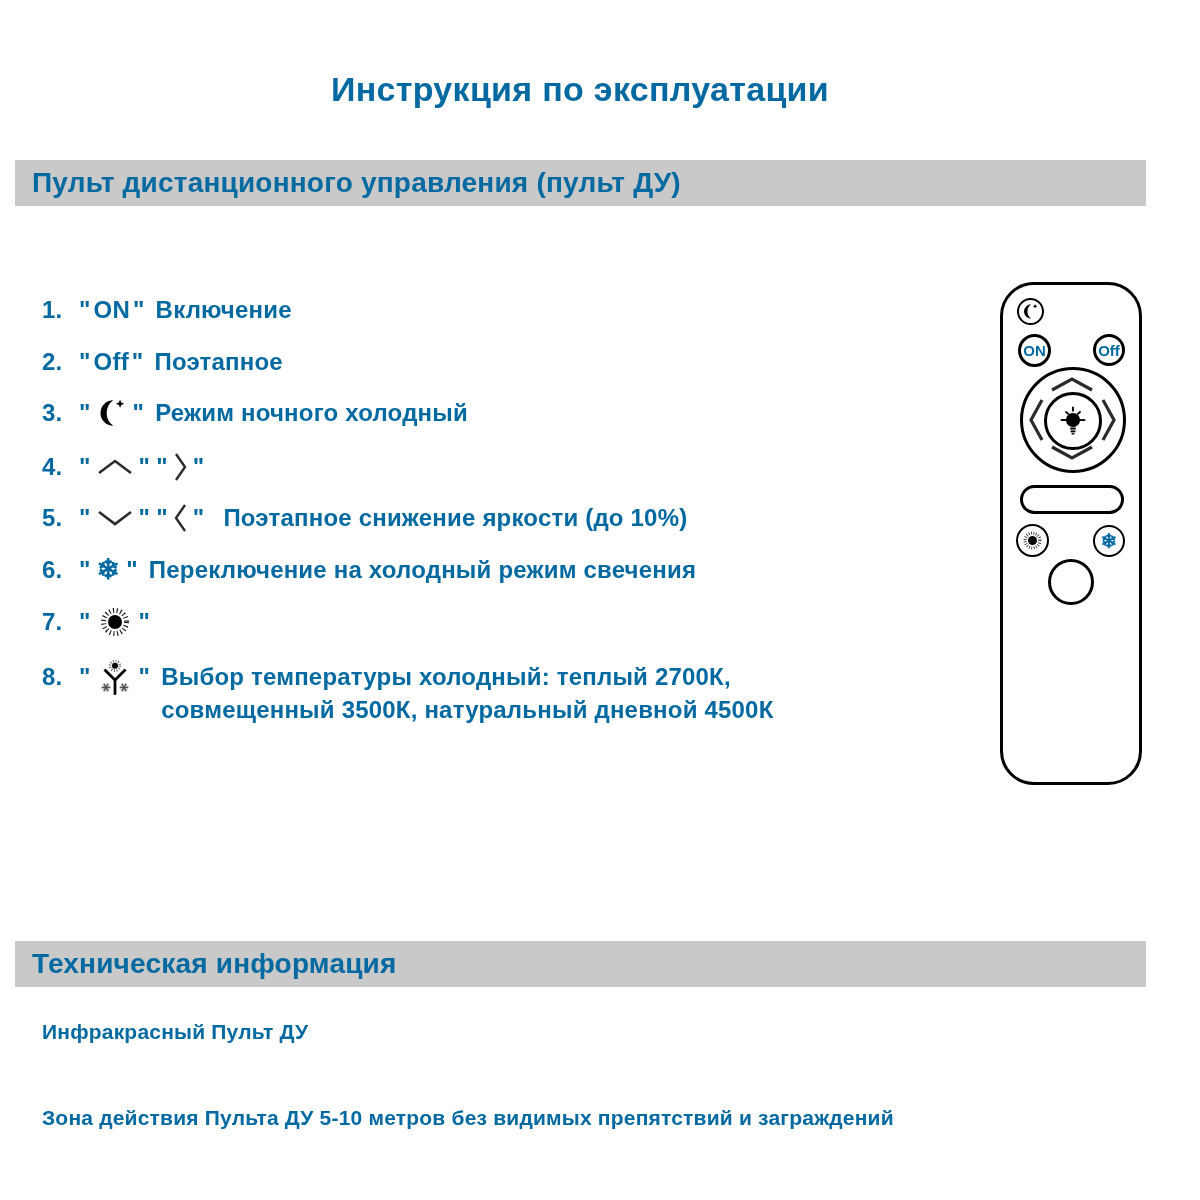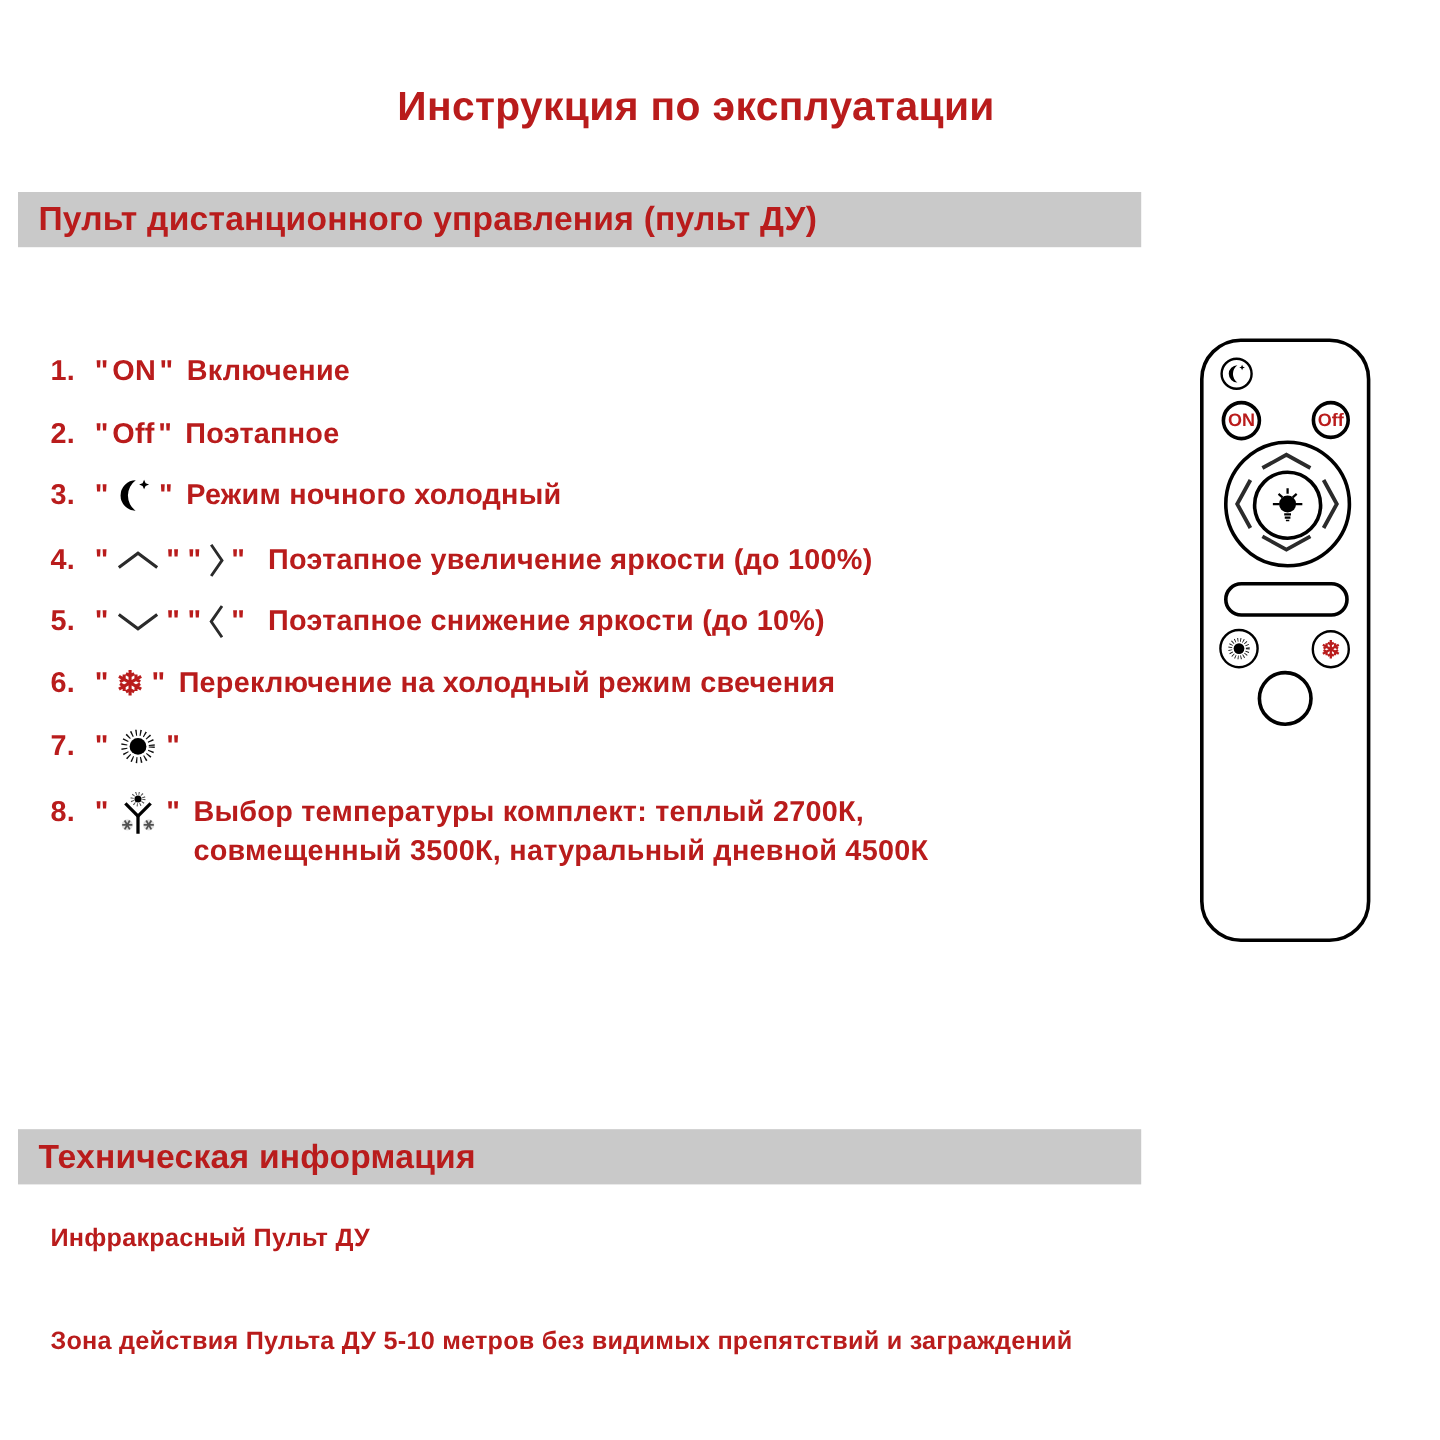--- a/index.html
+++ b/index.html
@@ -1,25 +1,25 @@
 <!DOCTYPE html>
 <html><head>
 <meta charset="utf-8">
 <style>
   html,body{margin:0;padding:0;background:#fff;}
   .page{
     position:relative;width:1200px;height:1200px;background:#fff;overflow:hidden;
-    font-family:"Liberation Sans",sans-serif;font-weight:bold;color:#b91c1c;
+    font-family:"Liberation Sans",sans-serif;font-weight:bold;color:#0369a1;
   }
   .title{
     position:absolute;top:70px;left:0;width:1160px;text-align:center;
     font-size:34px;line-height:38px;letter-spacing:.3px;
   }
   .bar{
-    position:absolute;left:15px;width:936px;height:46px;background:#c9c9c9;
+    position:absolute;left:15px;width:1131px;height:46px;background:#c9c9c9;
     display:flex;align-items:center;padding-left:17px;box-sizing:border-box;
     font-size:28px;letter-spacing:.2px;
   }
   .bar1{top:160px;}
   .bar2{top:941px;}
   .li{
     position:absolute;left:42px;display:flex;align-items:center;height:30px;
     font-size:24px;letter-spacing:.2px;white-space:nowrap;
   }
   .li.top{align-items:flex-start;height:auto;}
@@ -109,21 +109,20 @@
         </svg>
     </span>
     <span class="q">"</span>
     <span class="q">"</span>
     <span class="icn">
       <svg width="13" height="30" viewBox="0 0 13 30">
           <polyline points="2,2 11,15 2,28" fill="none" stroke="#2b2b2b" stroke-width="2.4"></polyline>
         </svg>
     </span>
     <span class="q">"</span>
-    <span class="desc gap">Поэтапное увеличение яркости (до 100%)</span>
   </div>
 
   <div class="li" style="top:503px">
     <span class="num">5.</span>
     <span class="q">"</span>
     <span class="icn">
       <svg width="36" height="16" viewBox="0 0 36 16">
           <polyline points="2,2 18,14 34,2" fill="none" stroke="#2b2b2b" stroke-width="2.6"></polyline>
         </svg>
     </span>
@@ -175,21 +174,21 @@
           <line x1="21.5" y1="26" x2="29.5" y2="26"></line>
             <line x1="23.5" y1="22.5" x2="27.5" y2="29.5"></line>
             <line x1="27.5" y1="22.5" x2="23.5" y2="29.5"></line>
         </g>
         <circle cx="8.5" cy="26" r="4.4" fill="#999" opacity="0.3"></circle>
         <circle cx="25.5" cy="26" r="4.4" fill="#999" opacity="0.3"></circle>
       </svg>
     </span>
     <span class="q">"</span>
     <span class="desc lines2">
-      <div class="ln">Выбор температуры комплект: теплый 2700К,</div>
+      <div class="ln">Выбор температуры холодный: теплый 2700К,</div>
       <div class="ln">совмещенный 3500К, натуральный дневной 4500К</div>
     </span>
   </div>
 
   <div class="remote">
     <div class="rc-circle rc-moon">
       <svg width="17" height="17" viewBox="0 0 26 26">
         <path d="M14,2 A11,11 0 1,0 14,24 A13.5,13.5 0 0,1 14,2 Z" fill="#000"></path>
         <path d="M20,1.5 L21.1,4 L23.6,5 L21.1,6 L20,8.5 L18.9,6 L16.4,5 L18.9,4 Z" fill="#000"></path>
       </svg>

